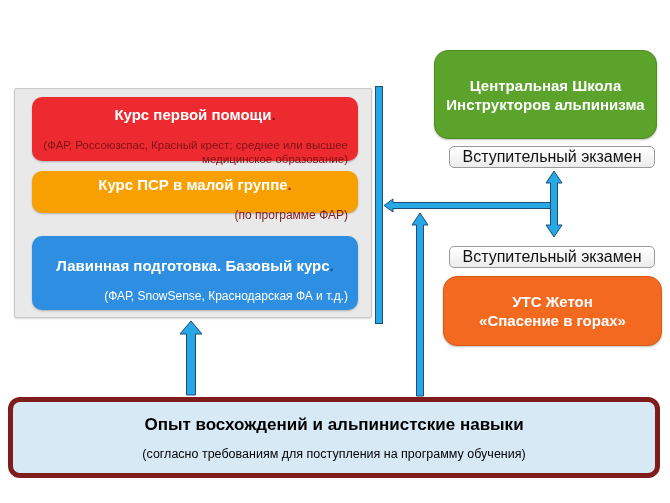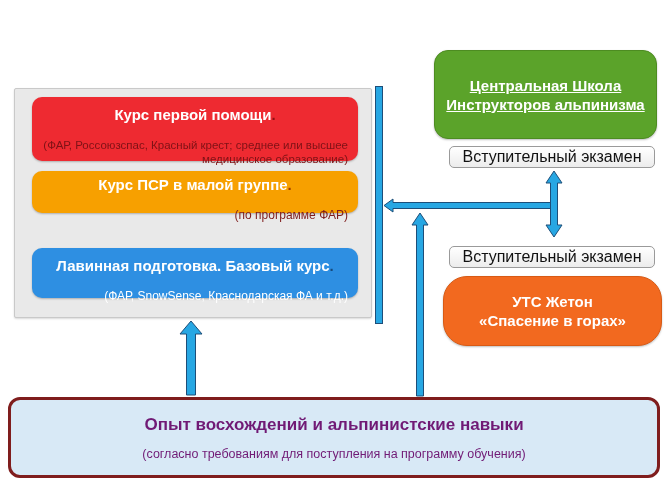--- a/index.html
+++ b/index.html
@@ -42,42 +42,41 @@
   .card .card-sub { font-size: 11.5px; line-height: 14px; margin-top: 14px; text-align: right; }
 
   .card-red    { top: 97px;  height: 64px; background: #ee2a31; }
   .card-red .card-sub { color: #7e1216; }
   .card-red .period { color: #8c1014; }
 
   .card-orange { top: 171px; height: 42px; background: #f7a000; }
   .card-orange .card-sub { color: #7f1d1d; font-size: 12px; }
   .card-orange .period { color: #9c3c00; }
 
-  .card-blue   { top: 248px; height: 50px; background: #2e8fe2; }
+  .card-blue   { top: 236px; height: 74px; background: #2e8fe2; }
   .card-blue .card-sub { color: #ffffff; font-size: 12px; }
   .card-blue .period { color: #174a7c; }
 
   
   .school-box {
     position: absolute;
     left: 434px; top: 50px;
     width: 223px; height: 89px;
     background: #5ba32a;
     border: 1px solid #4d8c21;
     border-radius: 14px;
     color: #ffffff;
     font-weight: bold;
     font-size: 15px;
     line-height: 19px;
     text-align: center;
     display: flex;
     flex-direction: column;
     justify-content: center;
     box-shadow: 0 1px 2px rgba(0,0,0,0.25);
-    text-decoration: underline;
   }
 
   
   .exam-badge {
     position: absolute;
     left: 449px;
     width: 206px; height: 22px;
     background: linear-gradient(#ffffff, #ececec);
     border: 1px solid #9a9a9a;
     border-radius: 5px;
@@ -89,42 +88,42 @@
   .exam-top    { top: 146px; }
   .exam-bottom { top: 246px; }
 
   
   .uts-box {
     position: absolute;
     left: 443px; top: 276px;
     width: 219px; height: 70px;
     background: #f2691f;
     border: 1px solid #d85a14;
-    border-radius: 24px;
+    border-radius: 14px;
     color: #ffffff;
     font-weight: bold;
     font-size: 15px;
     line-height: 19px;
     text-align: center;
     display: flex;
     flex-direction: column;
     justify-content: center;
     box-shadow: 0 1px 2px rgba(0,0,0,0.25);
   }
 
   
   .experience-box {
     position: absolute;
     left: 8px; top: 397px;
     width: 652px; height: 81px;
     background: #d8e9f6;
-    border: 3px solid #7f1d1d;
+    border: 5px solid #7f1d1d;
     border-radius: 12px;
     text-align: center;
-    color: #701a75;
+    color: #000000;
     display: flex;
     flex-direction: column;
     justify-content: center;
   }
   .experience-box .exp-title { font-weight: bold; font-size: 17px; }
   .experience-box .exp-sub   { font-size: 12.5px; margin-top: 12px; }
 
   
   .connectors-layer {
     position: absolute;

